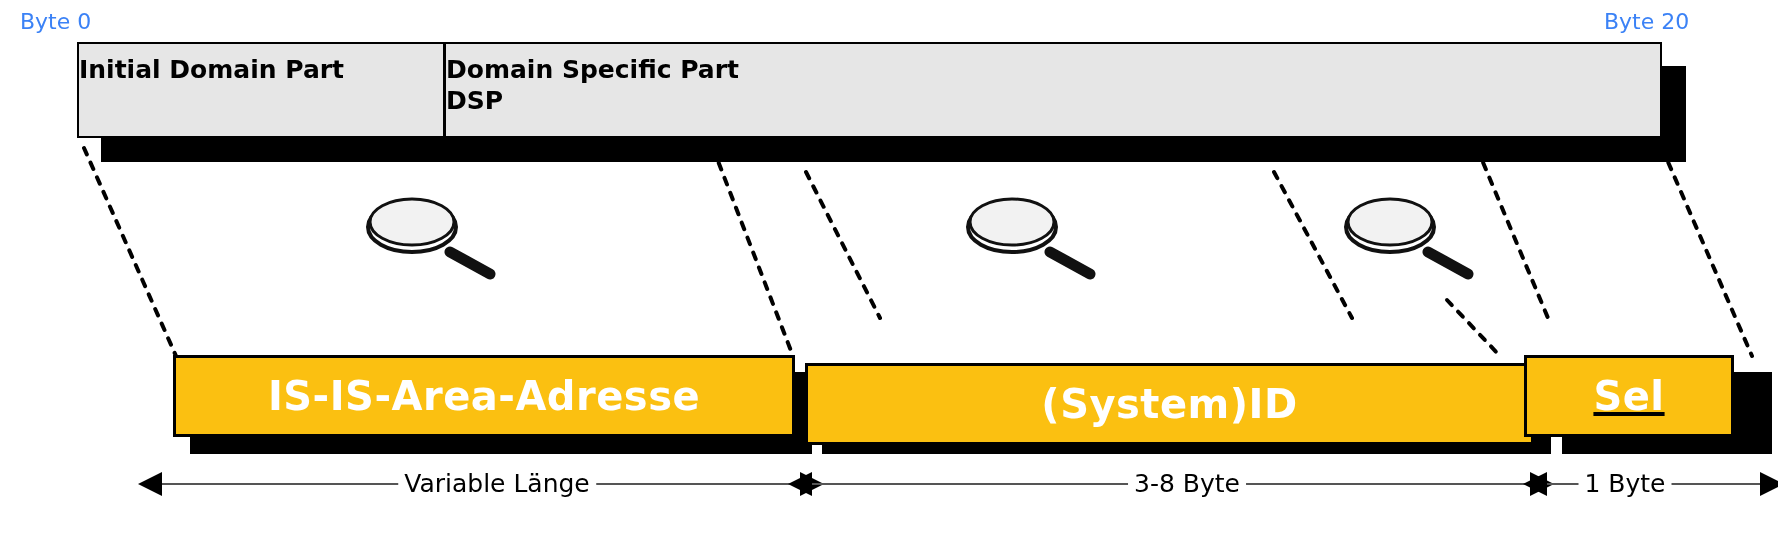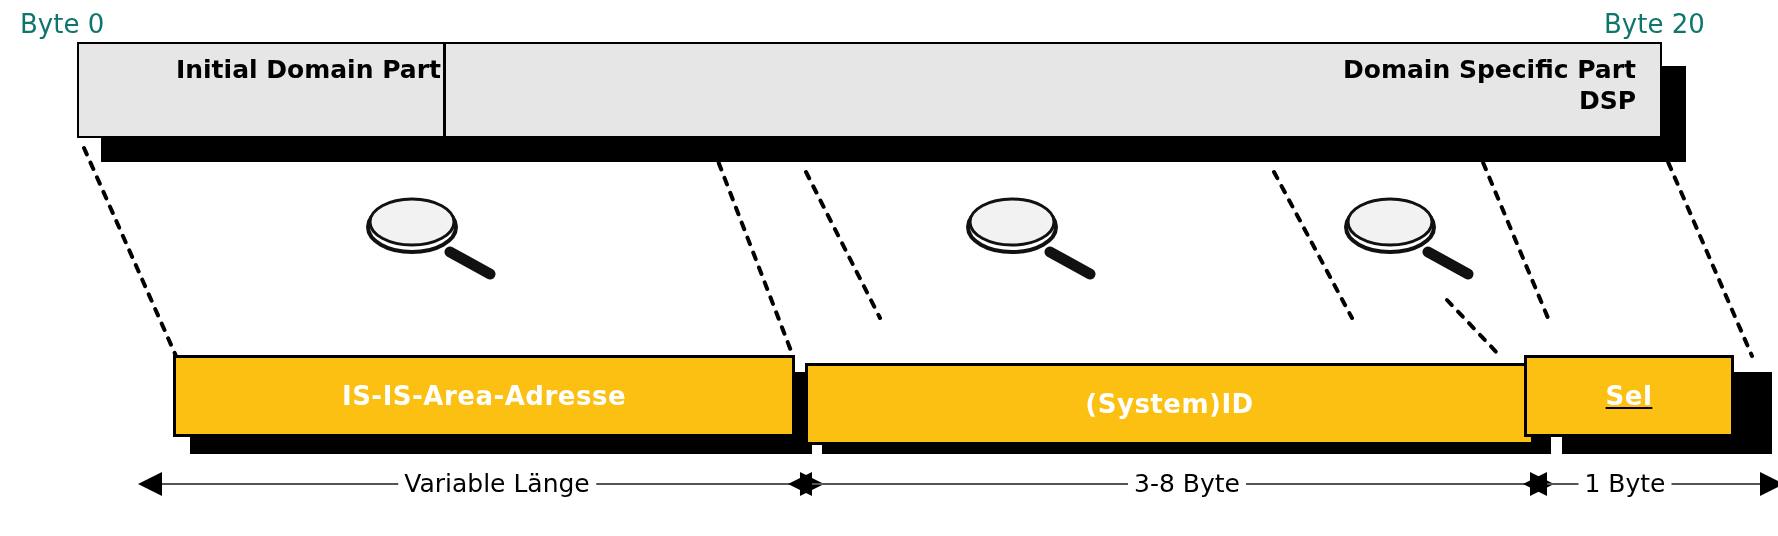--- a/index.html
+++ b/index.html
@@ -15,23 +15,23 @@
     width: 1778px;
     height: 536px;
     background: #ffffff;
     overflow: hidden;
   }
 
   
   .byte-label {
     position: absolute;
     font-family: "DejaVu Sans", sans-serif;
-    font-size: 26px;
+    font-size: 22px;
     font-weight: 400;
-    color: #0f766e;
+    color: #3b82f6;
     white-space: nowrap;
     line-height: 1;
   }
   #byte-start { left: 20px;  top: 11px; }
   #byte-end   { left: 1604px; top: 11px; }
 
   
   .shadow {
     position: absolute;
     background: #000000;
@@ -57,29 +57,29 @@
   #top-divider {
     position: absolute;
     left: 443px;
     top: 42px;
     width: 3px;
     height: 96px;
     background: #000000;
   }
   .grey-cell-text {
     position: absolute;
-    text-align: right;
+    text-align: left;
     font-family: "DejaVu Sans", sans-serif;
     font-size: 25px;
     font-weight: bold;
     color: #000000;
     line-height: 1.22;
   }
   #idp-text { left: 79px;  top: 55px; width: 362px; }
-  #dsp-text { left: 422px; top: 55px; width: 1214px; }
+  #dsp-text { left: 446px; top: 55px; width: 1214px; }
 
   
   .magnifier { position: absolute; }
 
   
   .dash-line { position: absolute; overflow: visible; }
 
   
   .yellow-bar {
     position: absolute;
@@ -89,21 +89,21 @@
     display: flex;
     align-items: center;
     justify-content: center;
   }
   .yellow-shadow {
     position: absolute;
     background: #000000;
   }
   .yellow-label {
     font-family: "DejaVu Sans", sans-serif;
-    font-size: 26px;
+    font-size: 40px;
     font-weight: bold;
     color: #ffffff;
     white-space: nowrap;
     letter-spacing: 0.5px;
   }
 
   
   .dim-row { position: absolute; height: 30px; }
   .dim-label {
     position: absolute;

